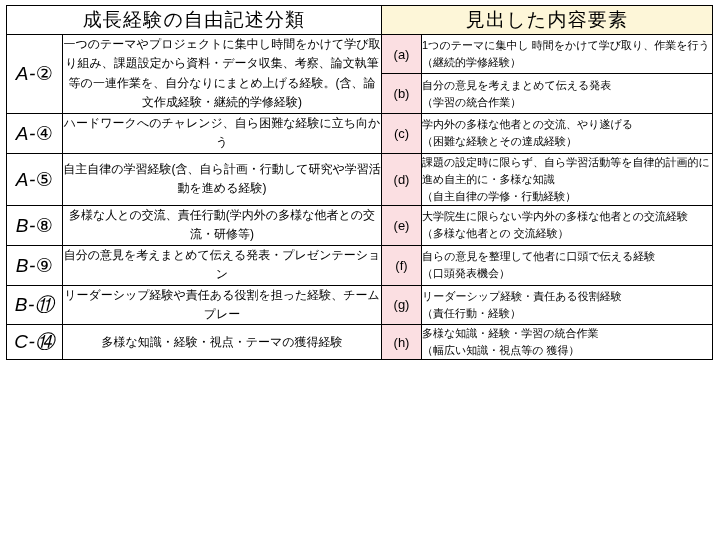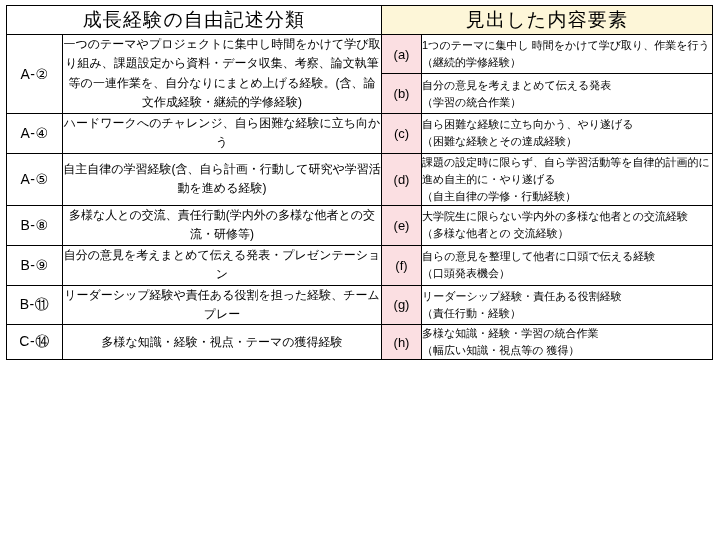--- a/index.html
+++ b/index.html
@@ -47,23 +47,24 @@
     line-height: 28px;
   }
   .hdr-left {
     background: #ffffff;
   }
   .hdr-right {
     background: #fdf6d8;
   }
   .code-cell {
     text-align: center;
-    font-size: 14px;
+    font-size: 19px;
     letter-spacing: 0.5px;
     padding: 2px 0;
+    font-style: italic;
   }
   .desc-cell {
     font-size: 12px;
     line-height: 1.62;
     padding: 6px 7px 6px 8px;
     text-align: center;
   }
   .label-cell {
     background: #fbdfe2;
     text-align: center;
@@ -112,31 +113,31 @@
           <span class="elem-sub">自分の意見を考えまとめて伝える発表</span>
           <span class="elem-sub">（学習の統合作業）</span>
         </td>
       </tr>
 
       <tr>
         <td class="code-cell">A-④</td>
         <td class="desc-cell">ハードワークへのチャレンジ、自ら困難な経験に立ち向かう</td>
         <td class="label-cell">(c)</td>
         <td class="elem-cell">
-          <span class="elem-sub">自ら困難な経験に立ち向かう、やり遂げる</span>
+          <span class="elem-sub">学内外の多様な他者との交流、やり遂げる</span>
           <span class="elem-sub">（困難な経験とその達成経験）</span>
         </td>
       </tr>
 
       <tr>
         <td class="code-cell">A-⑤</td>
         <td class="desc-cell">自主自律の学習経験(含、自ら計画・行動して研究や学習活動を進める経験)</td>
         <td class="label-cell">(d)</td>
         <td class="elem-cell">
-          <span class="elem-sub">課題の設定時に限らず、自ら学習活動等を自律的計画的に進め自主的に・やり遂げる</span>
+          <span class="elem-sub">課題の設定時に限らず、自ら学習活動等を自律的計画的に進め自主的に・多様な知識</span>
           <span class="elem-sub">（自主自律の学修・行動経験）</span>
         </td>
       </tr>
 
       <tr>
         <td class="code-cell">B-⑧</td>
         <td class="desc-cell">多様な人との交流、責任行動(学内外の多様な他者との交流・研修等)</td>
         <td class="label-cell">(e)</td>
         <td class="elem-cell">
           <span class="elem-sub">大学院生に限らない学内外の多様な他者との交流経験</span>

